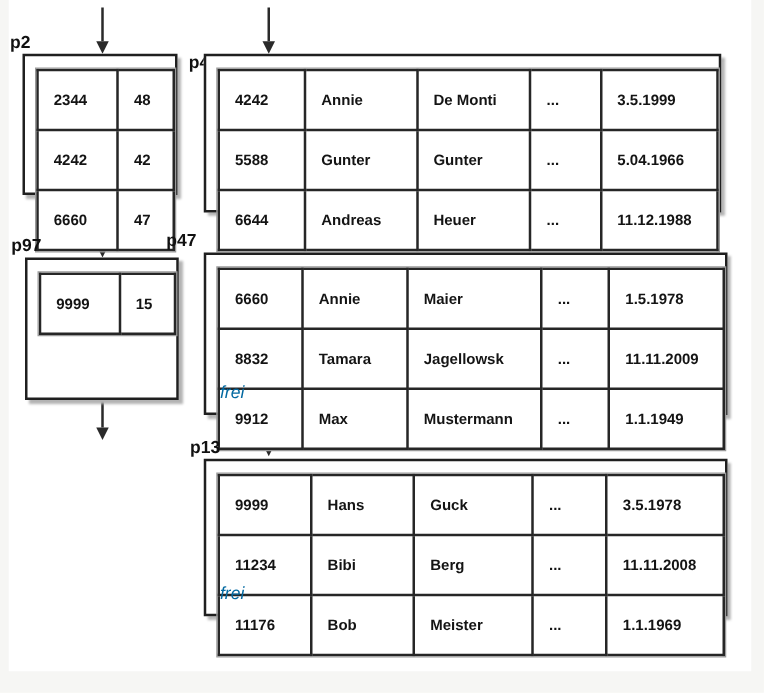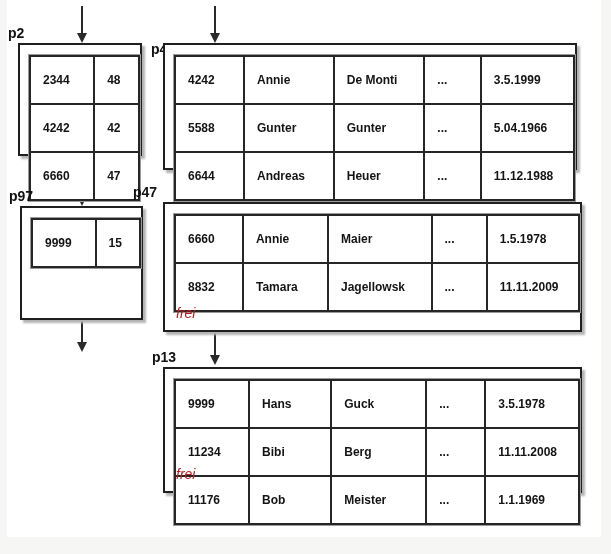--- a/index.html
+++ b/index.html
@@ -8,21 +8,21 @@
 
   .plabel{position:absolute;font-size:14px;font-weight:700;color:#111;line-height:15px;}
   .pbox{position:absolute;background:#fff;border:2px solid #1f1f1f;box-shadow:3px 3px 2px #b3b3b3;box-sizing:border-box;}
 
   table.tbl{border-collapse:collapse;table-layout:fixed;margin:10px 0 0 9px;outline:1px solid #9a9a9a;background:#fff;}
   table.tbl td{border:2px solid #262626;height:22px;padding:12px;text-align:left;vertical-align:middle;
                font-size:12px;font-weight:700;color:#141414;font-family:"Liberation Sans",sans-serif;}
   .w-id{width:64px}.w-ptr{width:31px}
   .w1{width:64px}.w2{width:84px}.w3{width:97px}.w4{width:57px}.w5{width:77px}
 
-  .frei{position:absolute;left:11px;bottom:9px;font-size:14px;font-style:italic;font-weight:400;color:#b91c1c;}
+  .frei{position:absolute;left:11px;bottom:9px;font-size:14px;font-style:italic;font-weight:400;color:#0369a1;}
 
   .arrow{position:absolute;width:2px;background:#2a2a2a;}
   .arrow::after{content:"";position:absolute;top:100%;left:-4px;width:0;height:0;
                 border-left:5px solid transparent;border-right:5px solid transparent;border-top:10px solid #2a2a2a;}
 </style>
 </head>
 <body>
 
 <div class="canvas">
   <div class="slide"></div>
@@ -107,20 +107,27 @@
         <td class="w4">...</td>
         <td class="w5">1.5.1978</td>
       </tr>
       <tr>
         <td>8832</td>
         <td>Tamara</td>
         <td>Jagellowsk</td>
         <td>...</td>
         <td>11.11.2009</td>
       </tr>
+      <tr>
+        <td>9912</td>
+        <td>Max</td>
+        <td>Mustermann</td>
+        <td>...</td>
+        <td>1.1.1949</td>
+      </tr>
     </tbody>
       </table>
     <div class="frei">frei</div>
   </div>
 
   <div class="plabel" style="left:152px;top:350px">p13</div>
   <div class="pbox" style="left:163px;top:367px;width:419px;height:126px">
     <table class="tbl">
       <tbody>
           <tr>

